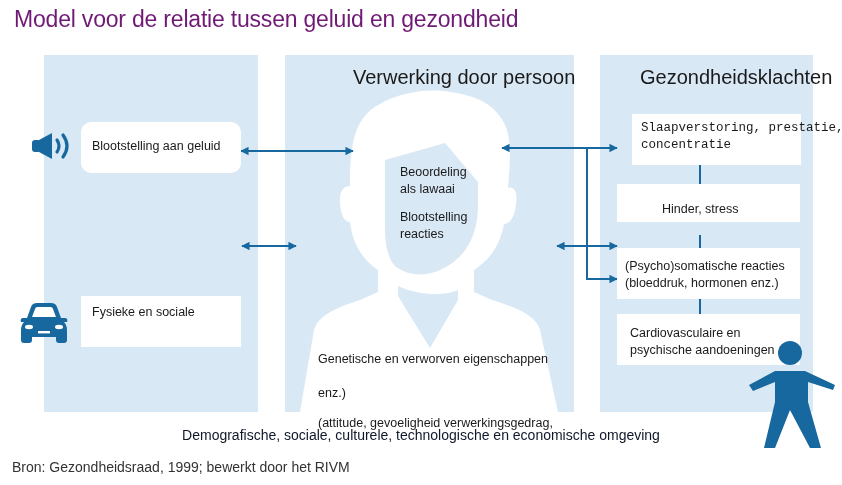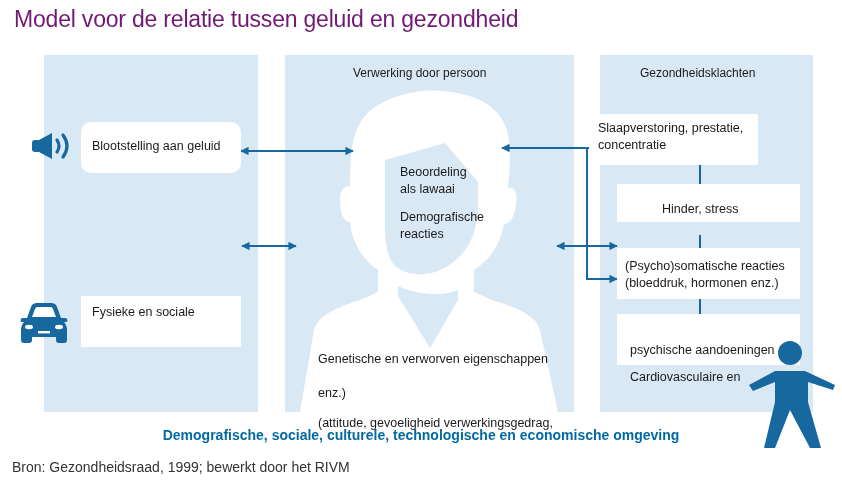--- a/index.html
+++ b/index.html
@@ -1,23 +1,23 @@
 <!DOCTYPE html>
 <html><head>
   <meta charset="utf-8">
   <style>
     html, body { margin: 0; padding: 0; background: #ffffff; }
     body { width: 842px; height: 485px; position: relative; overflow: hidden;
            font-family: "Liberation Sans", "DejaVu Sans", sans-serif; color: #1a1a1a; }
     .title { position: absolute; left: 14px; top: 6px; font-size: 23px; color: #701a75; letter-spacing: -0.2px; white-space: nowrap; }
     .panel { position: absolute; background: #d9e8f5; }
-    .panel-head { position: absolute; font-size: 12px; color: #1a1a1a; white-space: nowrap; }
+    .panel-head { position: absolute; font-size: 20px; color: #1a1a1a; white-space: nowrap; }
     .box { position: absolute; background: #ffffff; font-size: 12.5px; line-height: 17px; color: #1a1a1a; box-sizing: border-box; }
     .txt { position: absolute; font-size: 12.5px; line-height: 17px; color: #1a1a1a; white-space: nowrap; }
-    .footer { position: absolute; left: 0; width: 842px; text-align: center; top: 427px; font-size: 14px; color: #0369a1; font-weight: bold; }
+    .footer { position: absolute; left: 0; width: 842px; text-align: center; top: 427px; font-size: 14px; color: #0f172a; }
     .source { position: absolute; left: 12px; top: 459px; font-size: 14px; color: #333; white-space: nowrap; text-align: right; }
     svg.layer { position: absolute; left: 0; top: 0; }
   </style>
 </head>
 <body>
 
 <div class="title">Model voor de relatie tussen geluid en gezondheid</div>
 
 <div class="panel" style="left:44px; top:55px; width:214px; height:357px;"></div>
 <div class="panel" style="left:285px; top:55px; width:289px; height:357px;"></div>
@@ -101,45 +101,45 @@
   <ellipse cx="42" cy="25" rx="4" ry="2.2" fill="#ffffff"></ellipse>
   <rect x="21" y="29" width="12" height="2.4" fill="#ffffff"></rect>
 </svg>
 <div class="box" style="left:81px; top:296px; width:160px; height:51px;">
   <span class="txt" style="left:11px; top:8px;">Fysieke en sociale</span>
 </div>
 
 <div class="panel-head" style="left:353px; top:66px;">Verwerking door persoon</div>
 <span class="txt" style="left:400px; top:164px;">Beoordeling</span>
 <span class="txt" style="left:400px; top:181px;">als lawaai</span>
-<span class="txt" style="left:400px; top:209px;">Demografische</span>
+<span class="txt" style="left:400px; top:209px;">Blootstelling</span>
 <span class="txt" style="left:400px; top:226px;">reacties</span>
 
 <span class="txt" style="left:318px; top:351px;">Genetische en verworven eigenschappen</span>
 <span class="txt" style="left:318px; top:368px;margin-top:47px;">(attitude, gevoeligheid verwerkingsgedrag,</span>
 <span class="txt" style="left:318px; top:385px;">enz.)</span>
 
 <div class="panel-head" style="left:640px; top:66px;">Gezondheidsklachten</div>
 
-<div class="box" style="left:589px; top:114px; width:169px; height:51px;">
+<div class="box" style="left:632px; top:114px; width:169px; height:51px;font-family:Liberation Mono, monospace;">
   <span class="txt" style="left:9px; top:6px;">Slaapverstoring, prestatie,</span>
   <span class="txt" style="left:9px; top:23px;">concentratie</span>
 </div>
 
 <div class="box" style="left:617px; top:184px; width:183px; height:38px;">
   <span class="txt" style="left:45px; top:17px;">Hinder, stress</span>
 </div>
 
 <div class="box" style="left:617px; top:248px; width:183px; height:51px;">
   <span class="txt" style="left:8px; top:10px;">(Psycho)somatische reacties</span>
   <span class="txt" style="left:8px; top:27px;">(bloeddruk, hormonen enz.)</span>
 </div>
 
 <div class="box" style="left:617px; top:314px; width:183px; height:51px;">
-  <span class="txt" style="left:13px; top:11px;margin-top:44px;">Cardiovasculaire en</span>
+  <span class="txt" style="left:13px; top:11px;">Cardiovasculaire en</span>
   <span class="txt" style="left:13px; top:28px;">psychische aandoeningen</span>
 </div>
 
 <svg style="position:absolute; left:745px; top:340px;" width="94" height="110" viewBox="0 0 94 110">
   <circle cx="45" cy="13" r="12" fill="#17689e"></circle>
   <path d="M4,45 L30,31 L60,31 L90,45 L88,50 L63,42 L63,62 L76,108 L65,108 L45,70 L30,108 L19,108 L30,62 L30,42 L8,51 Z" fill="#17689e"></path>
 </svg>
 
 <div class="footer">Demografische, sociale, culturele, technologische en economische omgeving</div>
 <div class="source">Bron: Gezondheidsraad, 1999; bewerkt door het RIVM</div>

